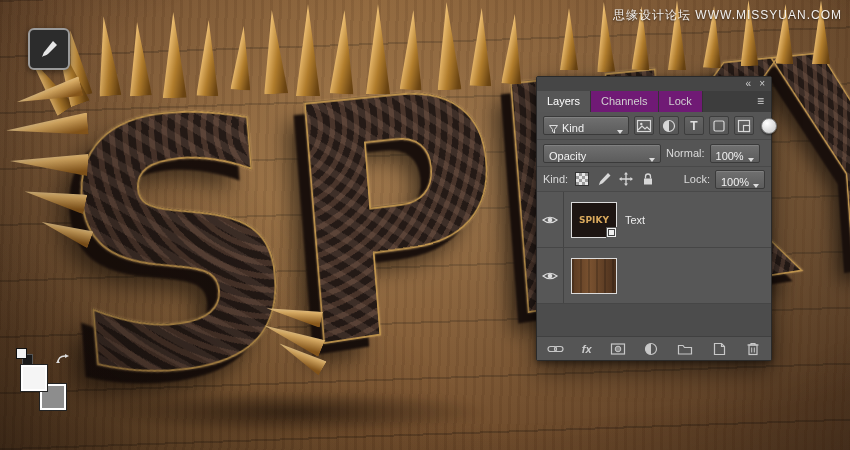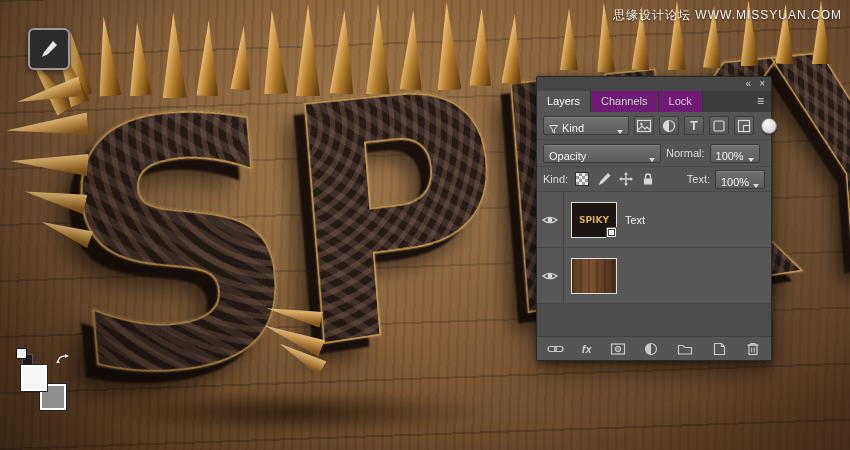--- a/index.html
+++ b/index.html
@@ -250,21 +250,21 @@
           <path d="M7 2 V12 M2 7 H12" stroke="#d8d8d8" stroke-width="1.3"></path>
           <path d="M7 0 l-2 2.6 h4 Z M7 14 l-2 -2.6 h4 Z M0 7 l2.6 -2 v4 Z M14 7 l-2.6 -2 v4 Z" fill="#d8d8d8"></path>
         </svg>
       </span>
       <span class="lock-btn">
         <svg width="14" height="14" viewBox="0 0 14 14">
           <rect x="3" y="6.5" width="8" height="6" fill="#d8d8d8"></rect>
           <path d="M4.5 6.5 V4.5 a2.5 2.5 0 0 1 5 0 V6.5" fill="none" stroke="#d8d8d8" stroke-width="1.3"></path>
         </svg>
       </span>
-      <span class="lbl" style="margin-left:auto">Text:</span>
+      <span class="lbl" style="margin-left:auto">Lock:</span>
       <span class="combo pct-combo">
         <span>100%</span>
           <span class="chev"></span>
       </span>
     </div>
 
     <div class="p-list">
       <div class="layer-row">
         <span class="eyecell">
           <svg width="16" height="12" viewBox="0 0 16 12">

